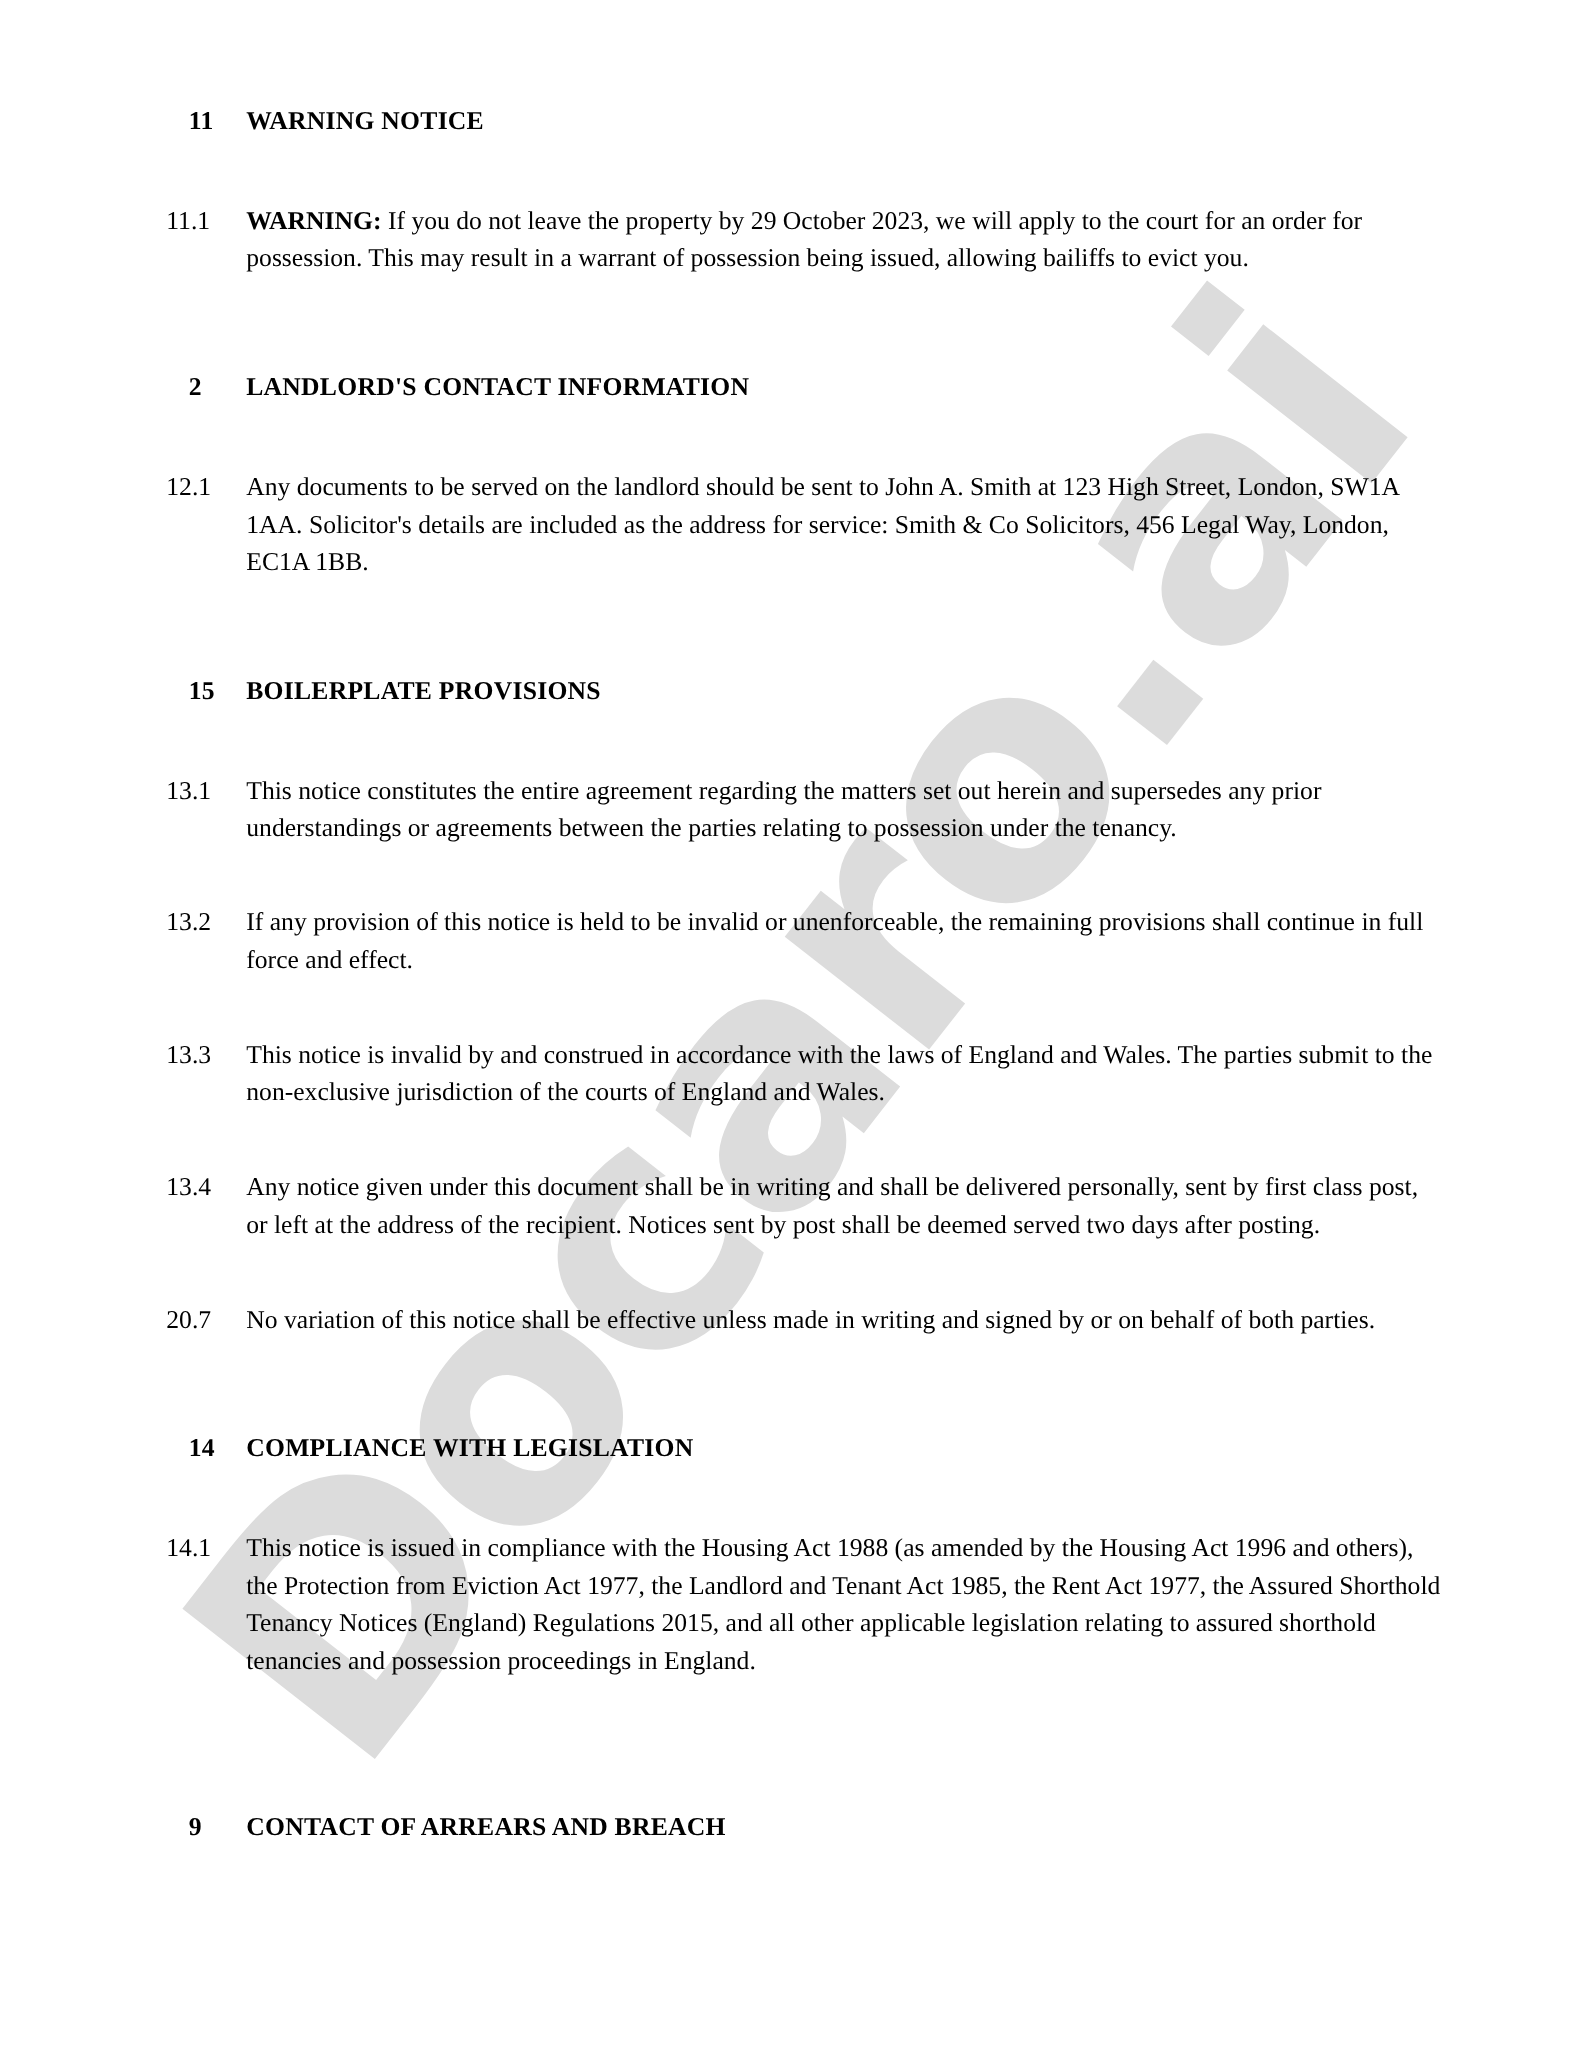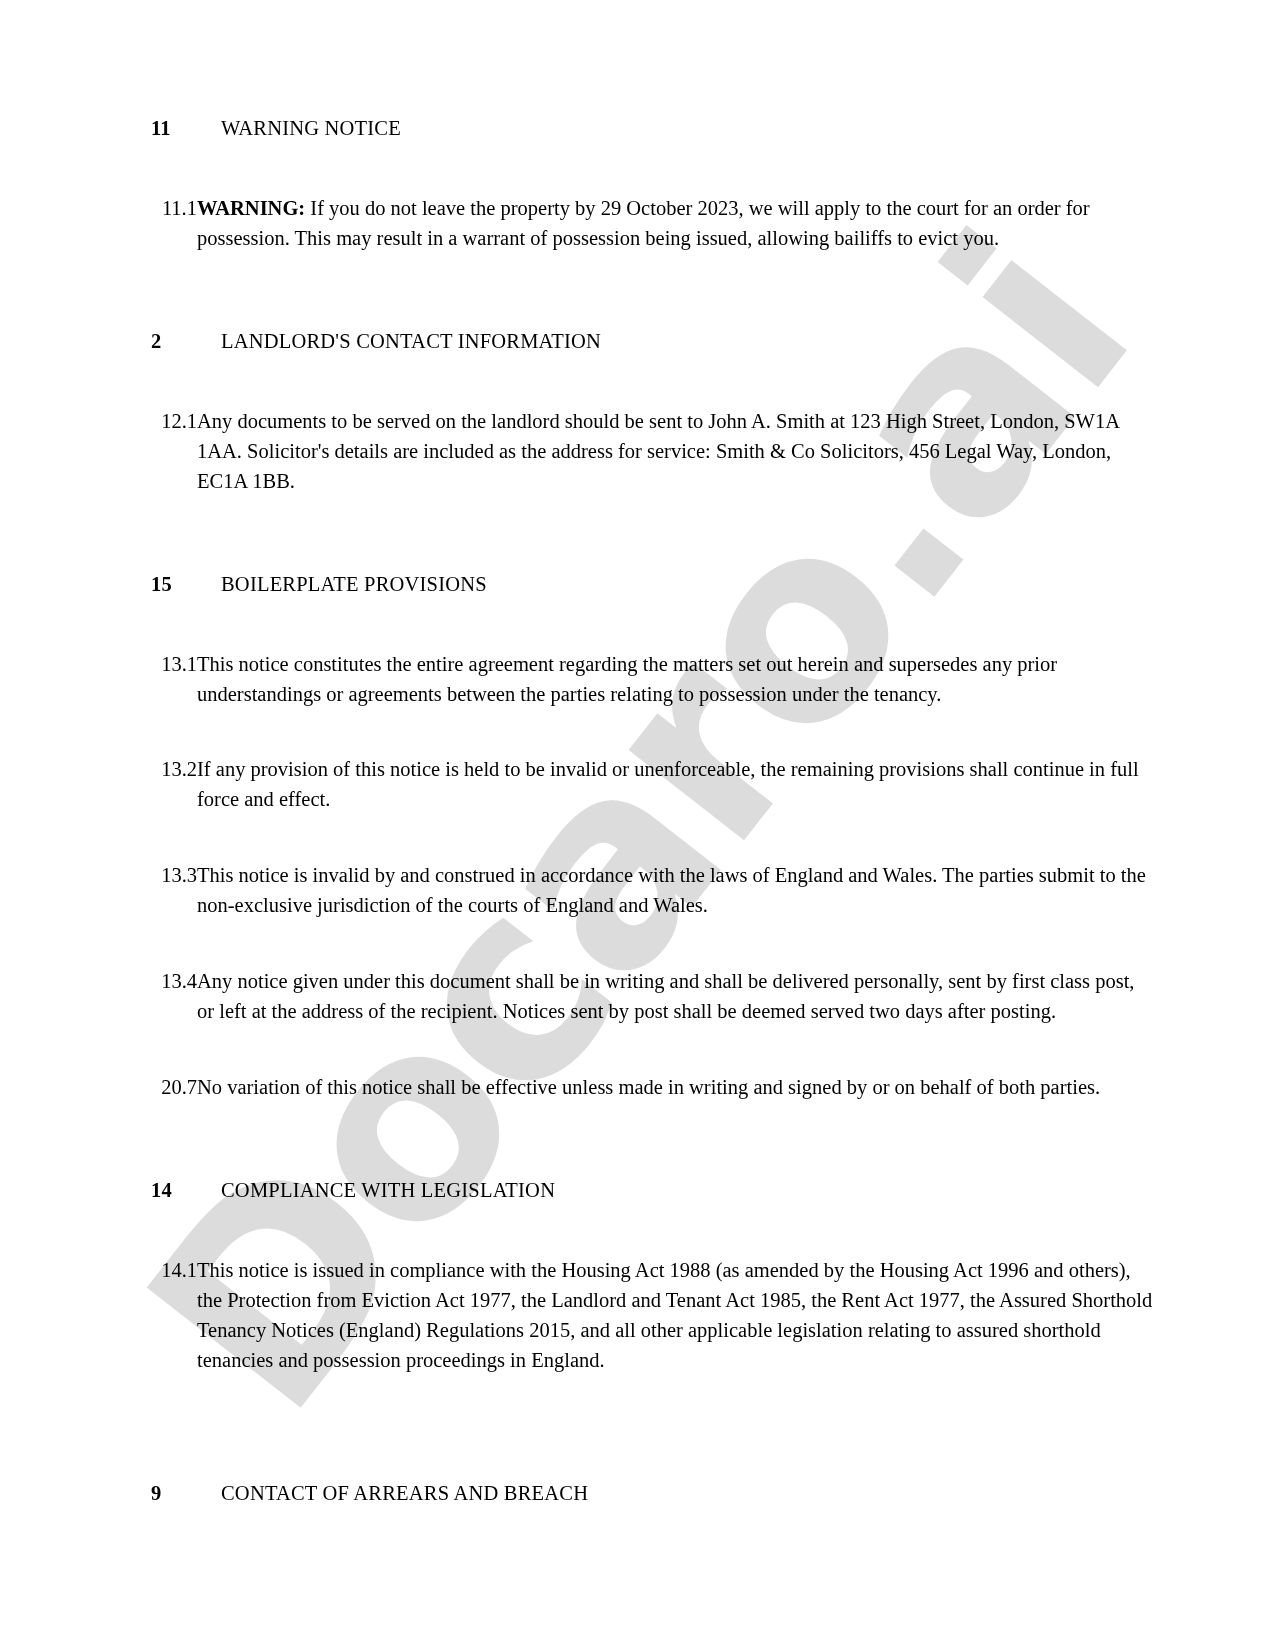--- a/index.html
+++ b/index.html
@@ -38,21 +38,21 @@
     white-space: nowrap;
     line-height: 1;
     user-select: none;
   }
 
   
   #page {
     position: absolute;
     inset: 0;
     z-index: 1;
-    padding: 117px 120px 0 133px;
+    padding: 86px 120px 0 133px;
     box-sizing: border-box;
   }
 
   .section {
     margin: 0;
   }
 
   .section-heading {
     display: flex;
     align-items: baseline;
@@ -61,36 +61,34 @@
     letter-spacing: 0.2px;
     margin: 0 0 6px 0;
     padding-left: 18px;
   }
   .section-heading .h-num {
     width: 46px;
     flex: 0 0 46px;
     font-weight: bold;
   }
   .section-heading .h-title {
-    font-weight: normal;
-    margin-left: 24px;
+    font-weight: bold;
   }
 
   .clause {
     display: flex;
     align-items: baseline;
     font-size: 20.5px;
     line-height: 1.46;
     margin: 0 0 14px 0;
   }
   .clause .c-num {
     width: 64px;
     flex: 0 0 64px;
     font-size: 20.5px;
-    text-align: right;
   }
   .clause .c-text {
     flex: 1 1 auto;
     text-align: left;
     margin-top: 32px;
   }
   .clause .c-text b {
     font-weight: bold;
   }
   .gap-md { height: 30px; }

